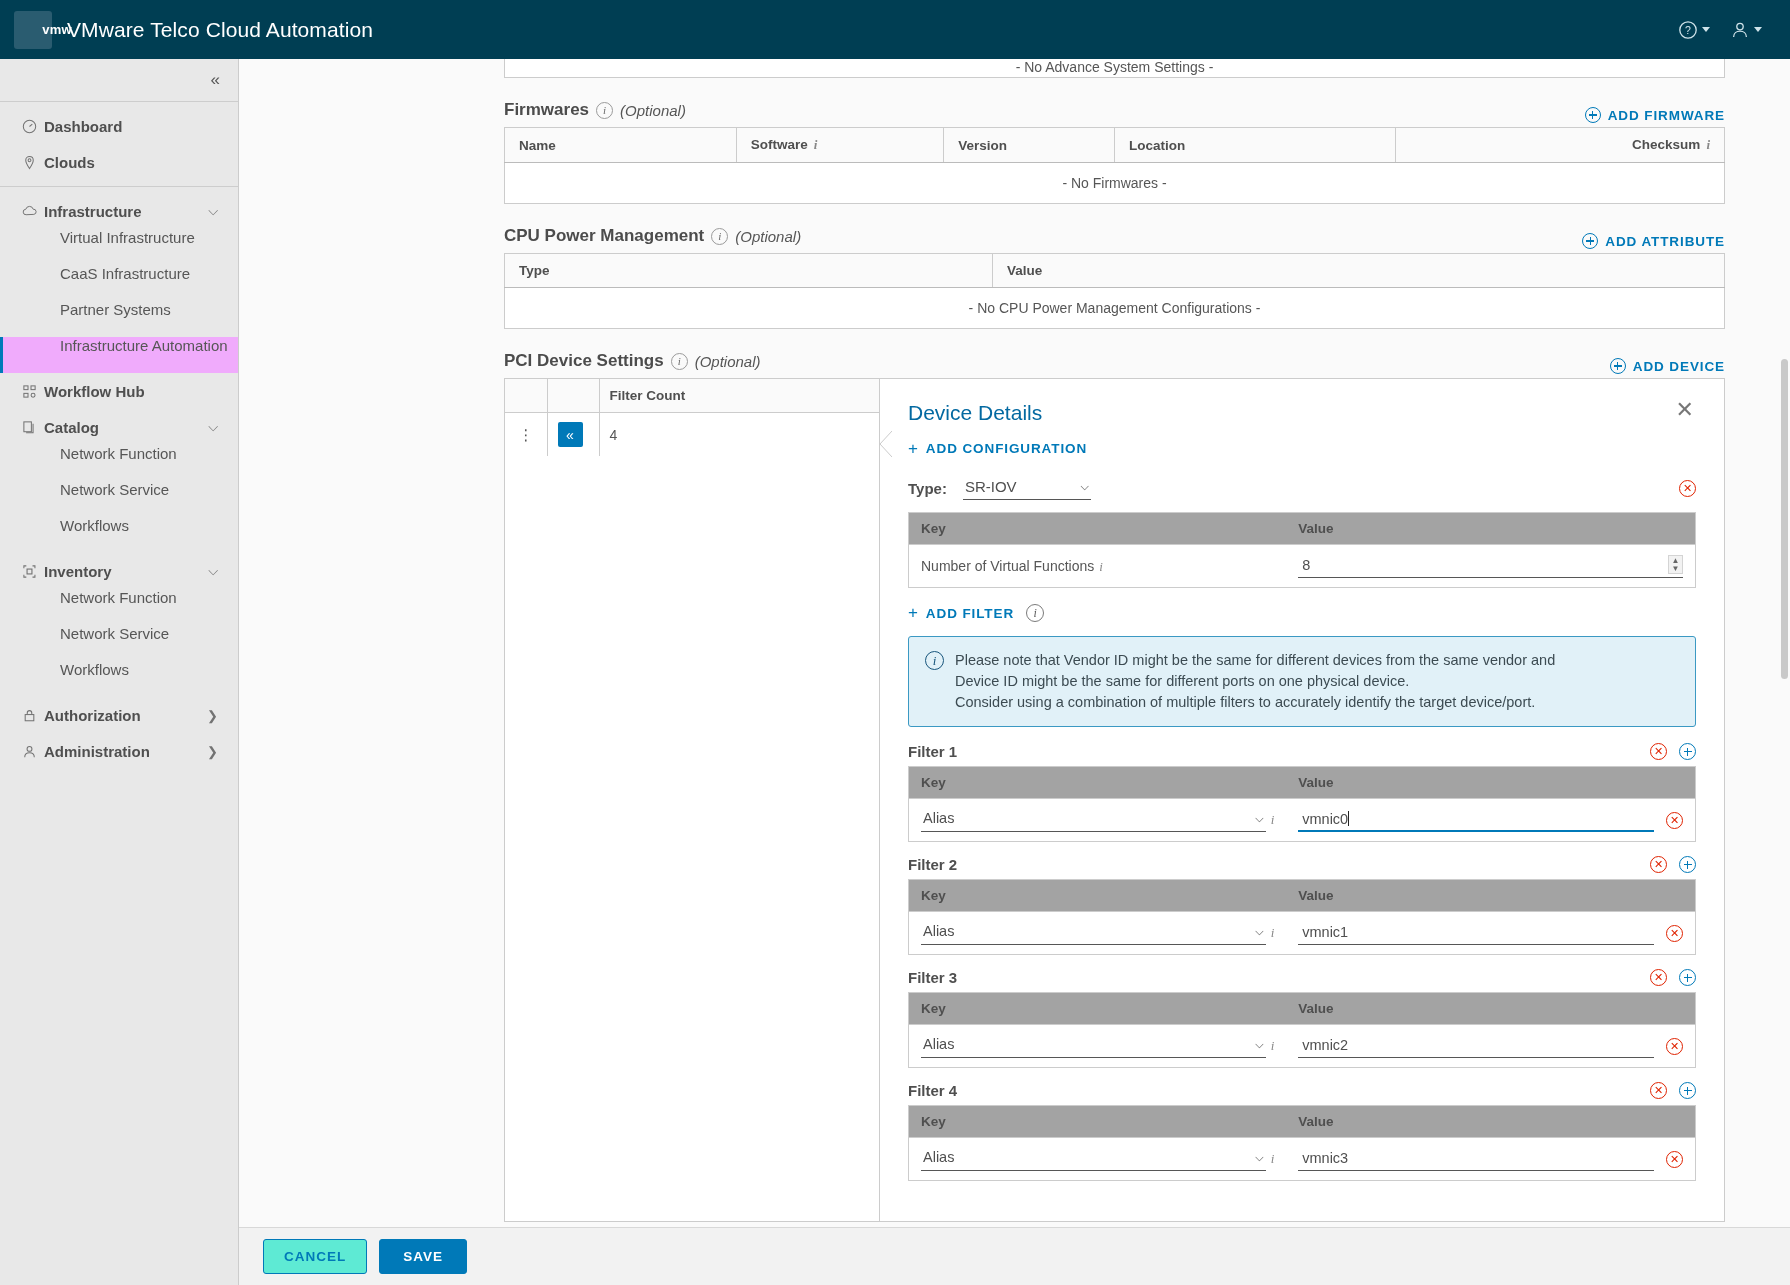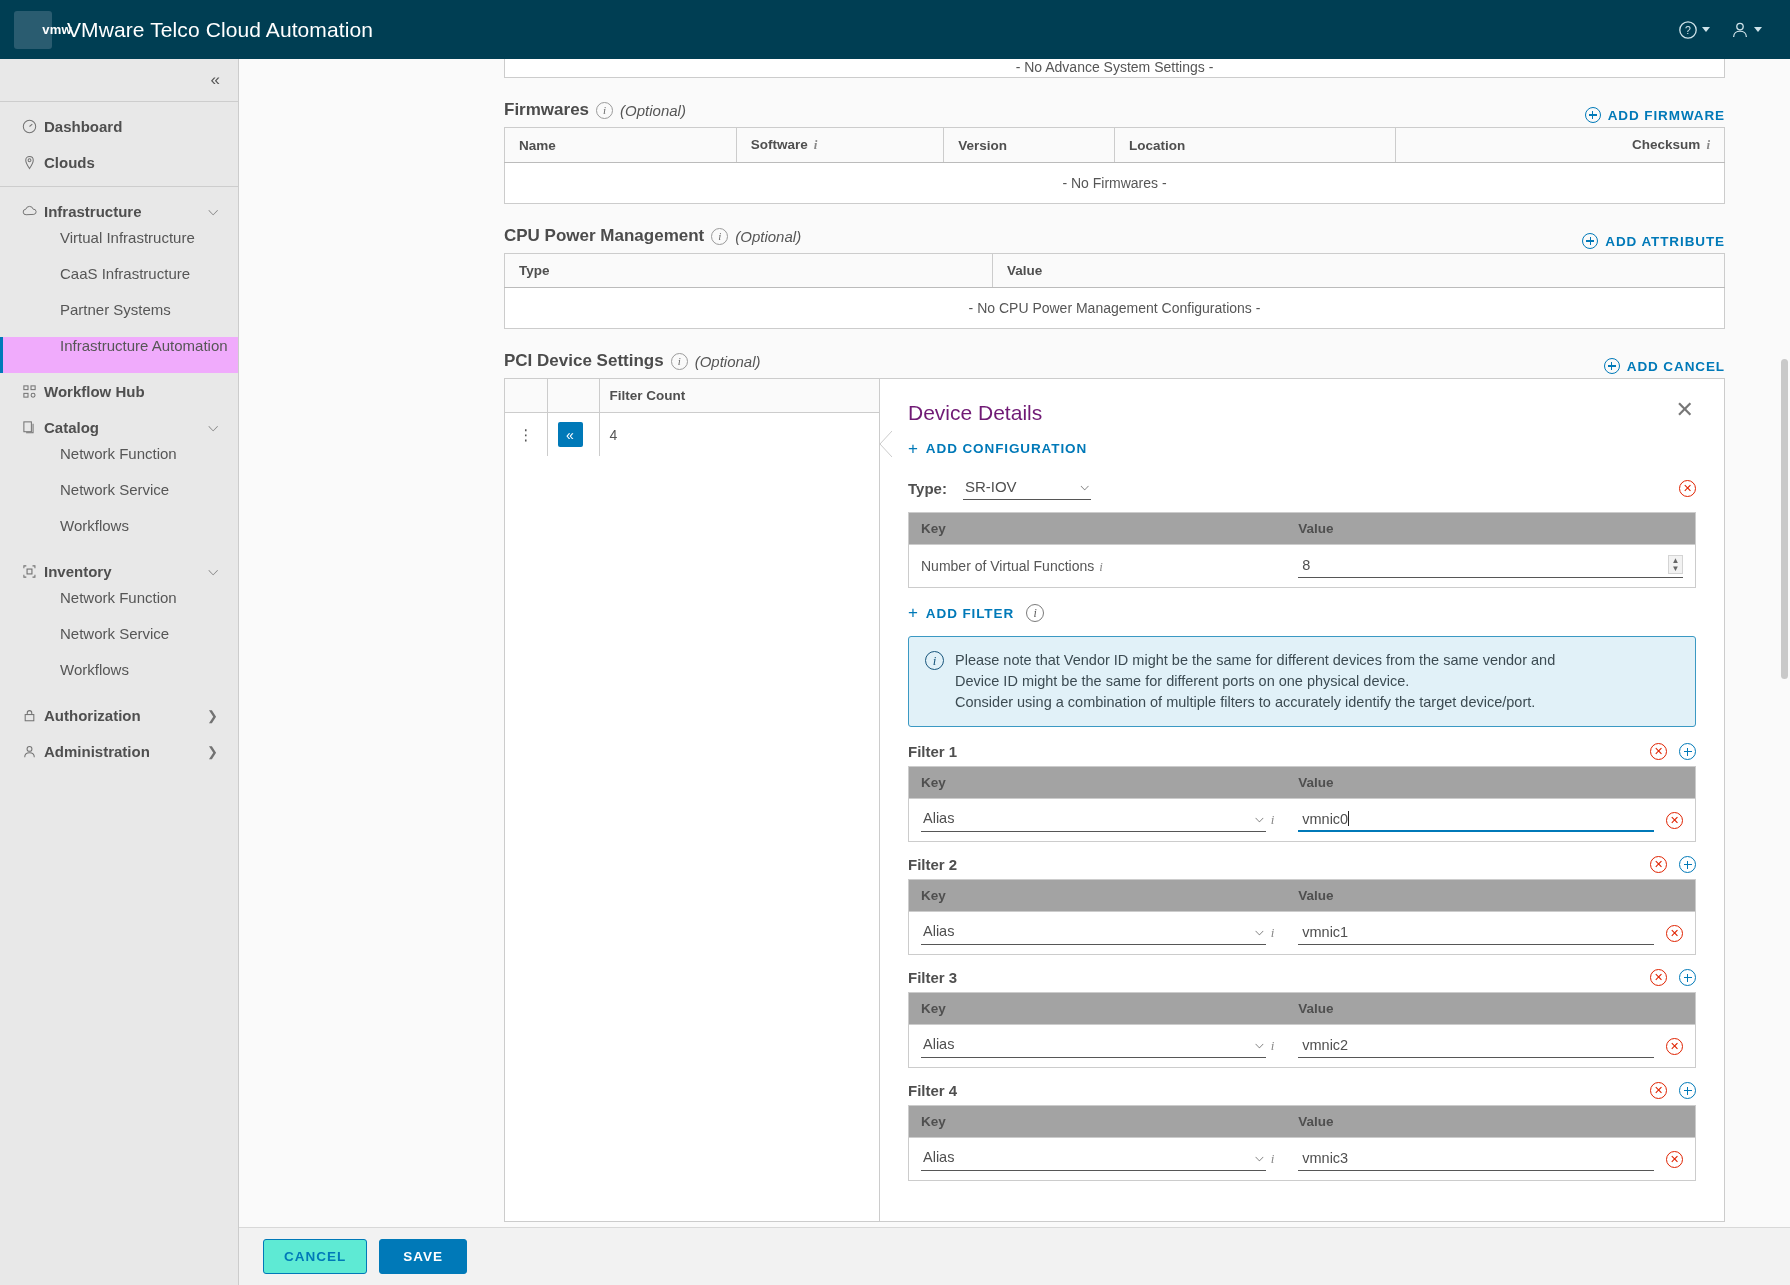--- a/index.html
+++ b/index.html
@@ -154,21 +154,21 @@
     position: absolute; left: 374px; top: 52px;
     width: 13px; height: 26px; overflow: hidden; z-index: 5;
   }
   .notch svg { display: block; }
 
   
   .details {
     flex: 1; background: #fff; padding: 22px 28px 26px 28px; position: relative;
   }
   .details-head { display: flex; align-items: flex-start; }
-  .details-title { font-size: 21px; color: #701a75; font-weight: normal; flex: 1; }
+  .details-title { font-size: 21px; color: #0369a1; font-weight: normal; flex: 1; }
   .close-x { color: #777; font-size: 22px; line-height: 18px; cursor: pointer; padding: 0 2px; }
 
   .add-cfg {
     color: #0079b8; font-size: 13.5px; font-weight: bold; letter-spacing: .9px;
     display: inline-flex; align-items: center; gap: 7px; cursor: pointer; margin: 16px 0 20px 0;
   }
   .plus-plain { font-size: 17px; font-weight: normal; line-height: 12px; }
 
   .type-row { display: flex; align-items: center; margin-bottom: 12px; }
   .type-label { font-weight: bold; color: #4f4f4f; font-size: 15px; margin-right: 16px; }
@@ -492,21 +492,21 @@
         </table>
 
         <div class="sec-head">
           <div class="section-title grow">
             <span>PCI Device Settings</span>
             <span class="infoicon">i</span>
             <span class="optional">(Optional)</span>
           </div>
           <div class="add-link">
             <span class="plus-circle"></span>
-            <span>ADD CANCEL</span>
+            <span>ADD DEVICE</span>
           </div>
         </div>
 
         <div class="pci-split">
           <div class="pci-left">
             <table>
               <thead>
                   <tr>
                 <th style="width:42px"></th>
                 <th style="width:52px"></th>

